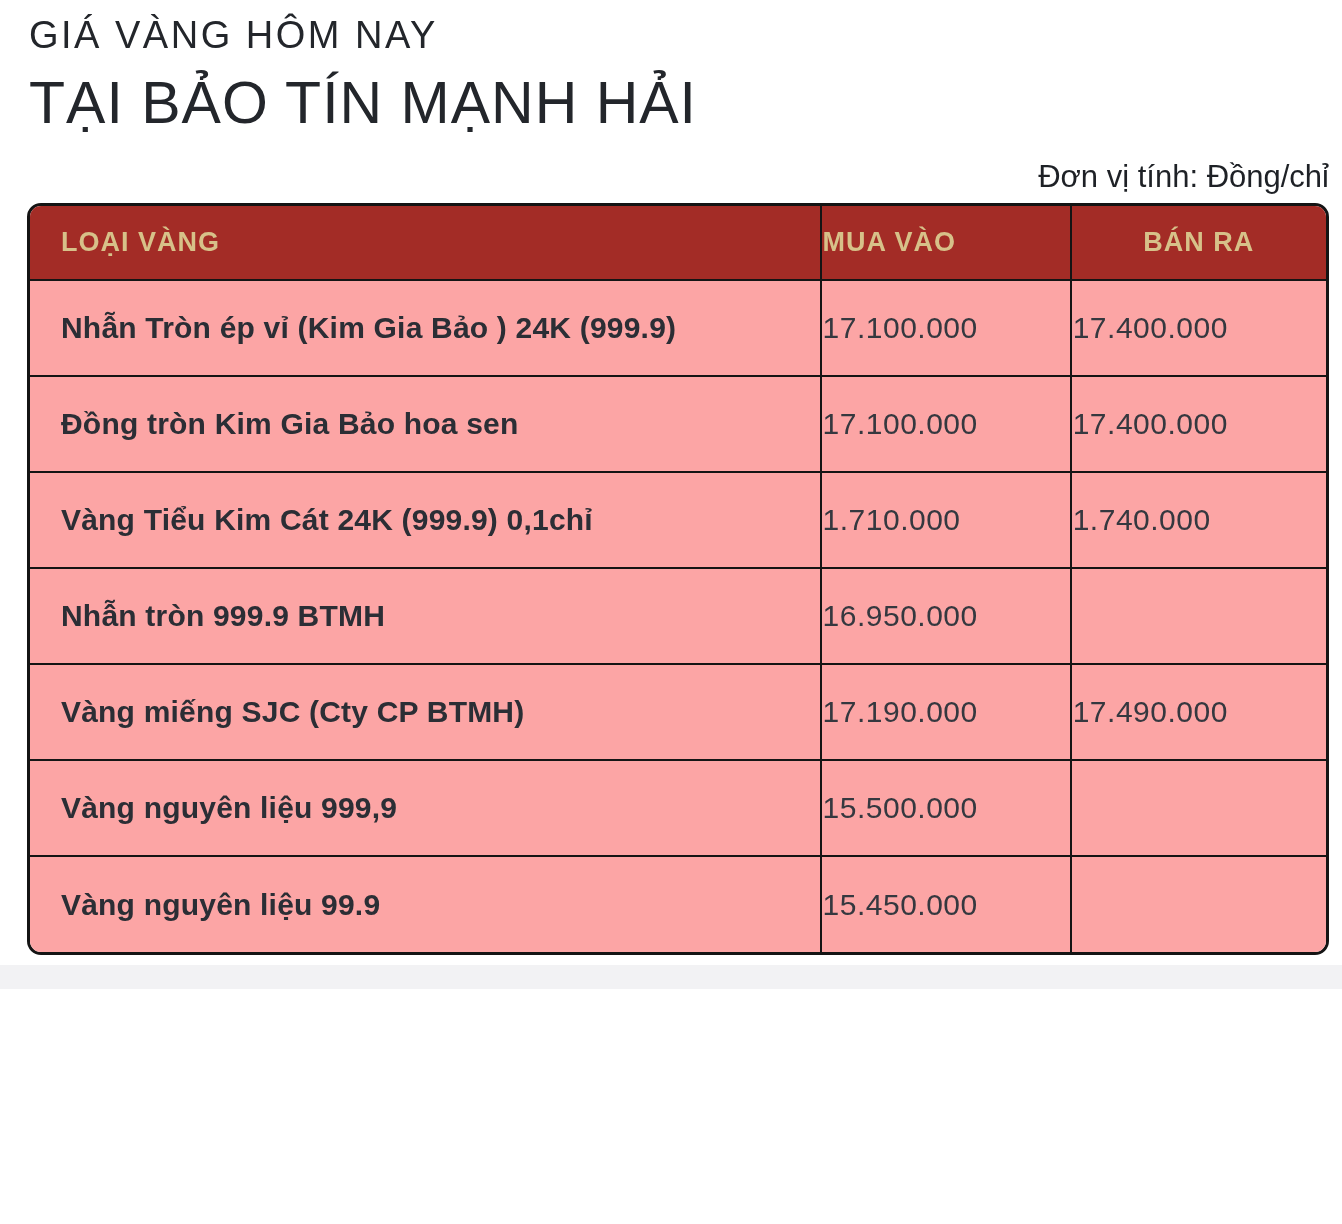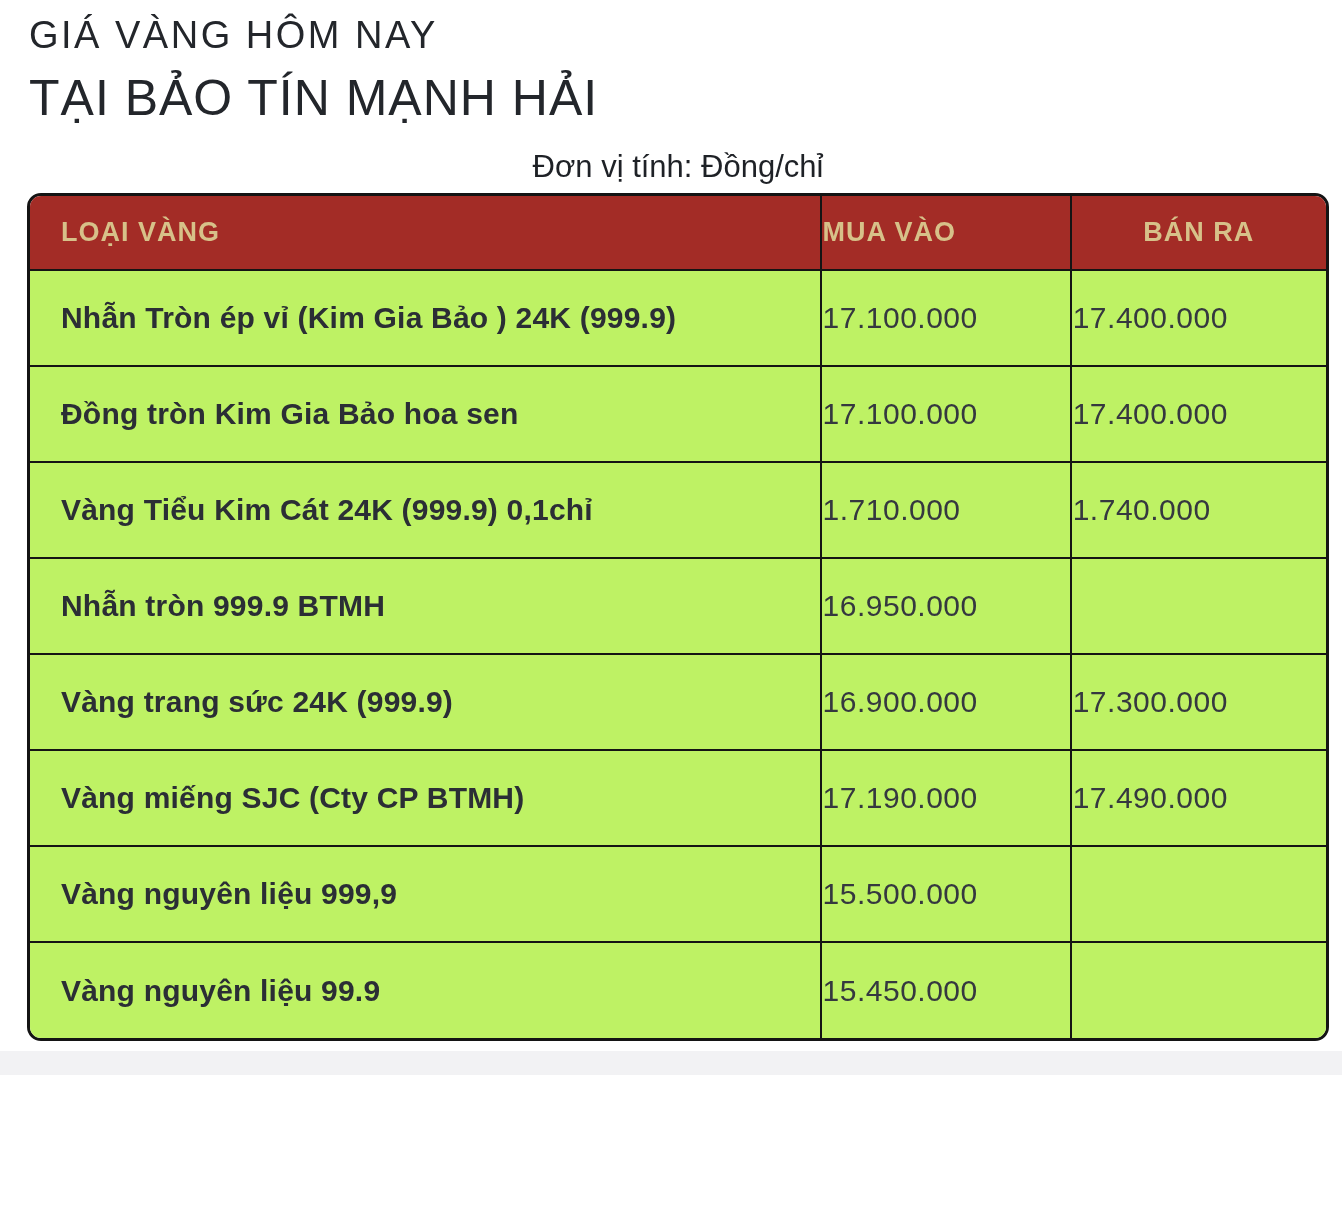--- a/index.html
+++ b/index.html
@@ -27,28 +27,28 @@
     position: relative;
   }
   .page-subtitle {
     font-size: 38px;
     font-weight: 400;
     letter-spacing: 2.5px;
     margin: 6px 0 0 2px;
     color: var(--title-color);
   }
   .page-title {
-    font-size: 50px;
+    font-size: 59px;
     font-weight: 500;
     letter-spacing: 1px;
     margin: 12px 0 0 2px;
     color: var(--title-color);
   }
   .unit-note {
-    text-align: center;
+    text-align: right;
     font-size: 31px;
     font-weight: 400;
     margin-top: 22px;
     color: #1e2126;
   }
   .table-card {
     margin-top: 8px;
     border: 3px solid var(--border);
     border-radius: 14px;
     overflow: hidden;
@@ -76,21 +76,21 @@
   .gold-table th.col-buy   { width: 19.3%; text-align: left; }
   .gold-table th.col-sell  { width: 19.7%; text-align: center; }
   .gold-table thead th { border-bottom: 2.5px solid var(--border); }
   .gold-table th + th,
   .gold-table td + td { border-left: 2.5px solid var(--border); }
   .gold-table tbody tr + tr td { border-top: 2.5px solid var(--border); }
   .gold-table td {
     height: 96px;
     vertical-align: middle;
     font-size: 30px;
-    background: #bef264;
+    background: #fca5a5;
   }
   .gold-table td.cell-type {
     font-weight: bold;
     padding-left: 31px;
     color: var(--label-color);
     letter-spacing: 0.2px;
   }
   .gold-table td.cell-num {
     text-align: left;
     font-weight: 400;
@@ -141,25 +141,20 @@
     <td class="cell-num">1.710.000</td>
     <td class="cell-num">1.740.000</td>
   </tr>
 
   <tr>
     <td class="cell-type">Nhẫn tròn 999.9 BTMH</td>
     <td class="cell-num">16.950.000</td>
     <td class="cell-num"></td>
   </tr>
 
-  <tr>
-    <td class="cell-type">Vàng trang sức 24K (999.9)</td>
-    <td class="cell-num">16.900.000</td>
-    <td class="cell-num">17.300.000</td>
-  </tr>
 
 
   <tr>
     <td class="cell-type">Vàng miếng SJC (Cty CP BTMH)</td>
     <td class="cell-num">17.190.000</td>
     <td class="cell-num">17.490.000</td>
   </tr>
 
   <tr>
     <td class="cell-type">Vàng nguyên liệu 999,9</td>

